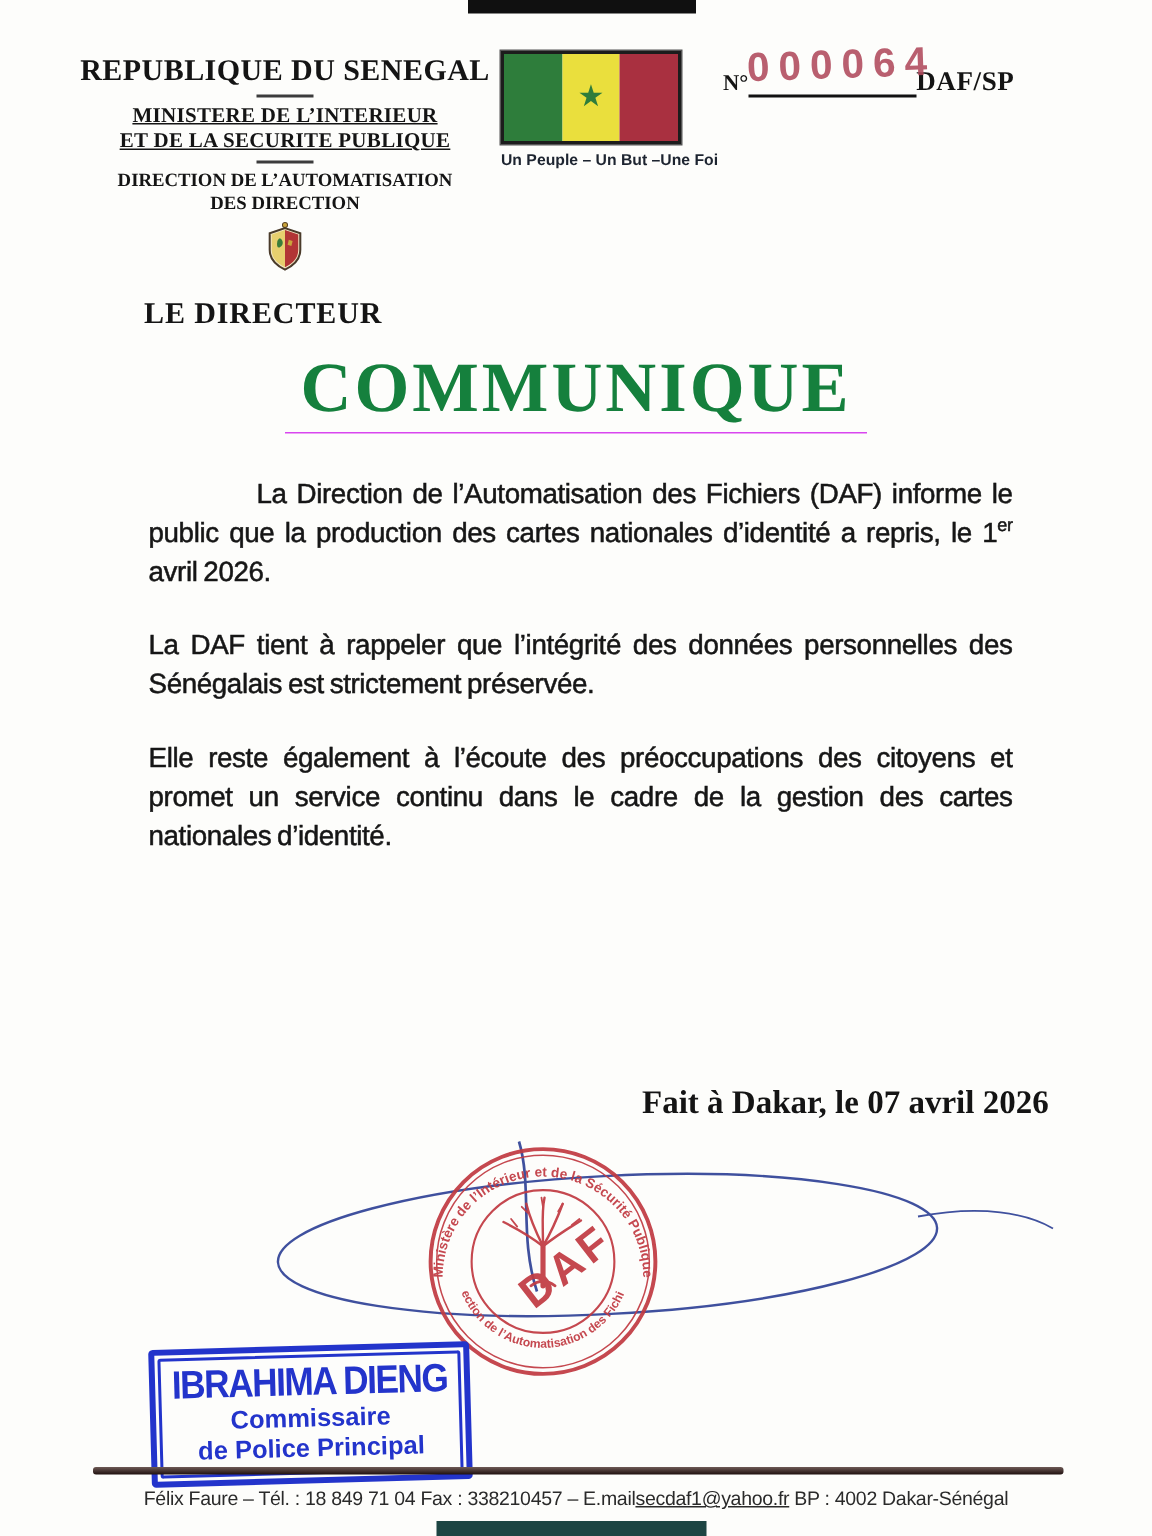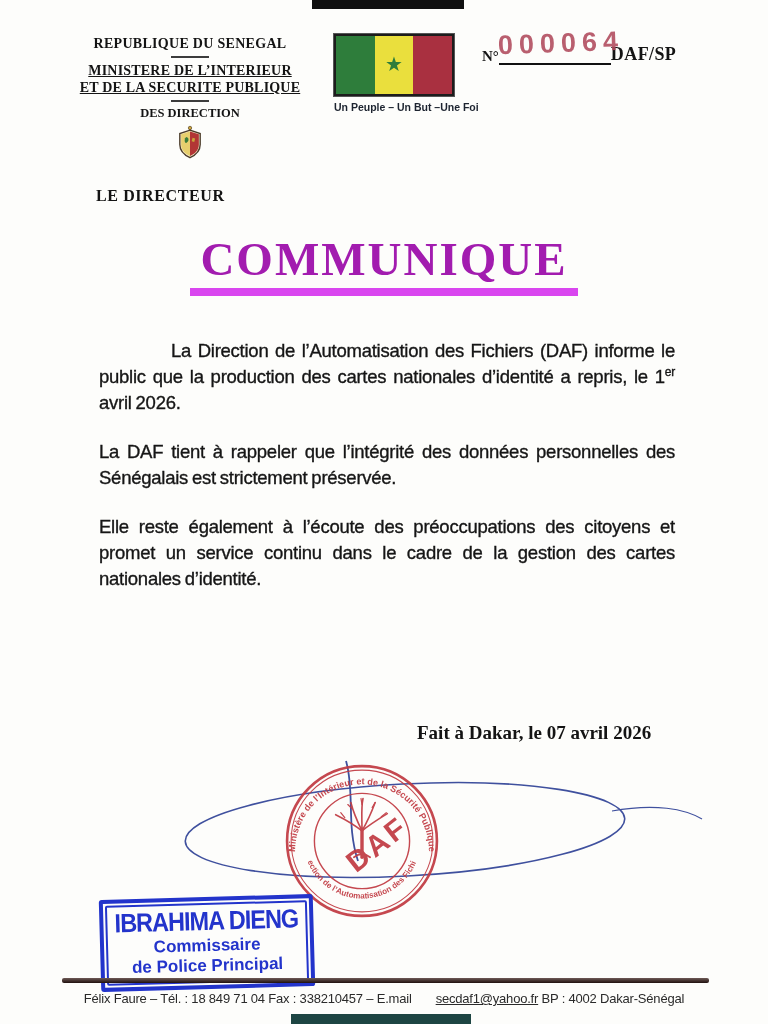--- a/index.html
+++ b/index.html
@@ -10,26 +10,26 @@
     font-family:"Liberation Sans", sans-serif;
     color:#1a1a1a;
   }
   
   .top-bar { position:absolute; left:312px; top:0; width:152px; height:9px; background:#101010; }
   .bottom-bar { position:absolute; left:291px; top:1014px; width:180px; height:10px; background:#1d4543; }
 
   
   .org-block { position:absolute; left:52px; top:36px; width:276px; text-align:center;
                font-family:"Liberation Serif", serif; font-weight:bold; color:#141414; }
-  .org-l1 { font-size:14px; letter-spacing:.3px; }
+  .org-l1 { font-size:20px; letter-spacing:.3px; }
   .org-sep { width:38px; border-top:2px solid #3c3c3c; margin:4px auto 4px; }
   .org-l2, .org-l3 { font-size:14px; letter-spacing:.2px; line-height:17px;text-decoration:underline; }
   .org-l4, .org-l5 { font-size:12.5px; line-height:15px; }
   .org-emblem { margin:4px auto 0; width:26px; height:34px; }
-  .org-director { margin-top:24px; text-align:left; padding-left:44px; font-size:16px; letter-spacing:.6px;font-family:Liberation Serif, serif; }
+  .org-director { margin-top:12px; text-align:left; padding-left:44px; font-size:20px; letter-spacing:.6px;font-family:Liberation Serif, serif; }
 
   
   .flag-wrap { position:absolute; left:334px; top:34px; width:122px; text-align:center; }
   .flag { width:120px; height:62px; border:2px solid #1c1c1c; display:flex; box-shadow:0 0 0 1px #555; }
   .flag .stripe { flex:1; position:relative; }
   .stripe.g { background:#2e7d3b; }
   .stripe.y { background:#eadf3d; }
   .stripe.r { background:#a93040; }
   .flag-star { position:absolute; left:50%; top:50%; transform:translate(-50%,-54%); color:#2e7d3b; font-size:20px; }
   .flag-caption { margin-top:5px; font-size:10.5px; font-weight:bold; color:#1d2430; letter-spacing:0; white-space:nowrap;text-align:right; }
@@ -40,35 +40,35 @@
   .ref-prefix { font-size:15px; font-weight:bold; }
   .ref-line { display:inline-block; width:112px; border-bottom:2px solid #111; height:14px; }
   .ref-suffix { font-size:18px; font-weight:bold; letter-spacing:.4px; }
   .ref-number { position:absolute; left:16px; top:-16px; font-family:"Liberation Sans", sans-serif;
                 font-size:27px; font-weight:bold; color:#b04a5c; letter-spacing:6px;
                 transform:rotate(-2deg); opacity:.88; white-space:nowrap; }
 
   
   .title-wrap { position:absolute; left:0; top:232px; width:768px; text-align:center; }
   .doc-title { display:inline-block; font-family:"Liberation Serif", serif; font-weight:bold;
-               font-size:47px; letter-spacing:2px; color:#a21caf;
-               border-bottom:8px solid #d946ef; padding:0 10px 2px; }
+               font-size:47px; letter-spacing:2px; color:#15803d;
+               border-bottom:1px solid #d946ef; padding:0 10px 2px; }
 
   
   .body-text { position:absolute; left:99px; top:316px; width:576px;
                font-size:18.5px; line-height:26px; text-align:justify; color:#161616;
                letter-spacing:-0.25px; word-spacing:-1px;
                -webkit-text-stroke:0.35px currentColor; }
   .body-text p { margin-bottom:23px; }
-  .p-indent { text-indent:72px;margin-top:22px; }
+  .p-indent { text-indent:72px; }
   sup.er { font-size:12px; vertical-align:super; line-height:0; }
 
   
-  .dateline { position:absolute; left:417px; top:722px; font-family:"Liberation Serif", serif;
-              font-weight:bold; font-size:19px; color:#141414; }
+  .dateline { position:absolute; left:428px; top:722px; font-family:"Liberation Serif", serif;
+              font-weight:bold; font-size:22px; color:#141414; }
 
   
   .sig-svg { position:absolute; left:150px; top:753px; }
   .seal-svg { position:absolute; left:281px; top:760px; opacity:.93; }
 
   
   .officer-stamp { position:absolute; left:100px; top:897px; width:214px;
                    border:4px solid #2334cb; border-radius:3px; padding:2px;
                    transform:rotate(-1.6deg); background:rgba(255,255,255,.1); }
   .officer-stamp-inner { border:2px solid #2334cb; border-radius:2px; text-align:center;
@@ -76,35 +76,36 @@
   .officer-name { font-size:23.5px; font-weight:bold; letter-spacing:-1px;
                   transform:scale(1,1.12); white-space:nowrap; }
   .officer-l2 { font-size:17px; font-weight:bold; margin-top:1px; }
   .officer-l3 { font-size:17px; font-weight:bold; }
 
   
   .footer-rule { position:absolute; left:62px; top:978px; width:647px; height:5px;
                  background:linear-gradient(#6e5a56, #1f100e); border-radius:2px; }
   .footer-text { position:absolute; left:0; top:991px; width:768px; text-align:center;
                  font-size:13px; color:#2a2a2a; letter-spacing:-0.2px; }
-  .footer-email { text-decoration:underline; color:#2a2a2a;padding-left:24px; }
+  .footer-email { text-decoration:underline; color:#2a2a2a; }
 </style>
 </head>
 <body>
 
 <div class="page">
 
   <div class="top-bar"></div>
 
   <div class="org-block">
     <div class="org-l1">REPUBLIQUE DU SENEGAL</div>
     <div class="org-sep"></div>
     <div class="org-l2">MINISTERE DE L’INTERIEUR</div>
     <div class="org-l3">ET DE LA SECURITE PUBLIQUE</div>
     <div class="org-sep"></div>
+    <div class="org-l4">DIRECTION DE L’AUTOMATISATION</div>
     <div class="org-l5">DES DIRECTION</div>
     <svg class="org-emblem" viewBox="0 0 30 40">
       <circle cx="15" cy="3.5" r="2" fill="#caa43a" stroke="#5a4423" stroke-width="0.8"></circle>
       <path d="M15 6 L27 10 V23 C27 31 21.5 35.5 15 38.5 C8.5 35.5 3 31 3 23 V10 Z" fill="#f3e7c4" stroke="#4a3b2a" stroke-width="1.6"></path>
       <path d="M15 7.5 L25.4 11 V23 C25.4 29.8 20.8 33.8 15 36.6 Z" fill="#b23535"></path>
       <path d="M15 7.5 L4.6 11 V23 C4.6 29.8 9.2 33.8 15 36.6 Z" fill="#e7cf6e"></path>
       <path d="M9 16 q2 -4 4 0 q1 3 -2 5 q-3 1 -2 -5 Z" fill="#3a7d3a"></path>
       <path d="M18 15 l3 1 -1 4 -3 -1 Z" fill="#caa43a"></path>
     </svg>
     <div class="org-director">LE DIRECTEUR</div>

